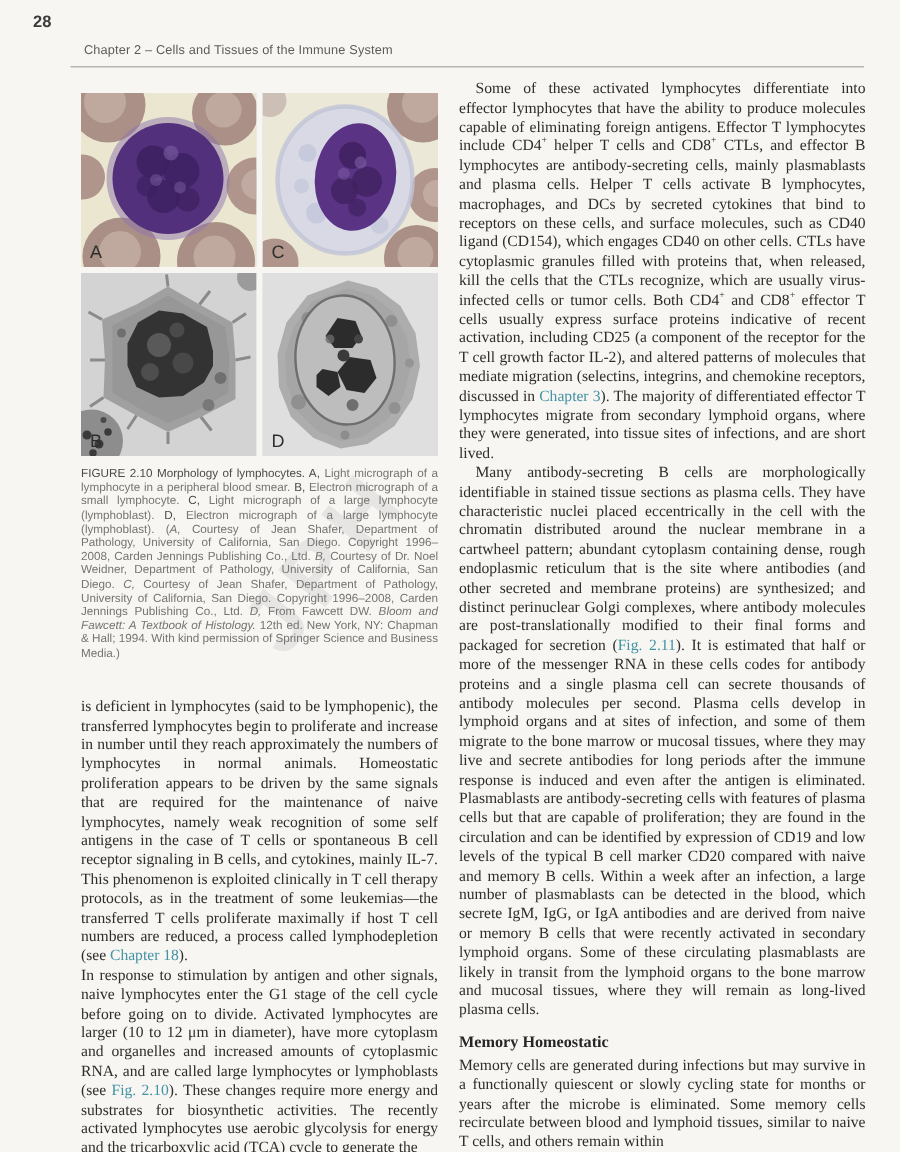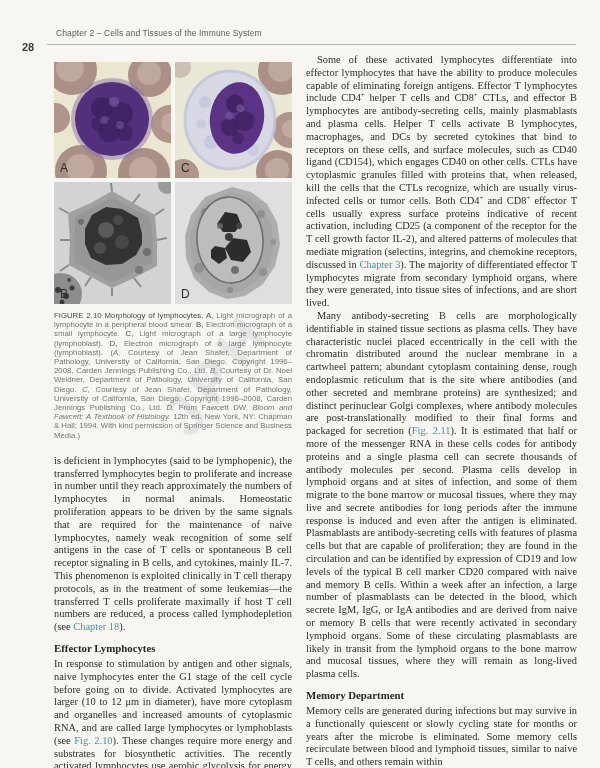--- a/index.html
+++ b/index.html
@@ -3,21 +3,21 @@
 <meta charset="utf-8">
 <style>
   html,body { margin:0; padding:0; background:#e8e8e8; }
   .page {
     position:relative; width:600px; height:768px;
     background:#f7f6f2; overflow:hidden;
     font-family:"Liberation Serif", serif;
   }
   
   .pagenum {
-    position:absolute; left:22px; top:41px;
+    position:absolute; left:22px; top:9px;
     font:bold 11px "Liberation Sans", sans-serif; color:#3c3c3c;
   }
   .chapter {
     position:absolute; left:56px; top:28px;
     font:8.5px "Liberation Sans", sans-serif; color:#5c5c5c; letter-spacing:.1px;text-align:center;
   }
   .header-rule {
     position:absolute; left:47px; right:24px; top:44px;
     border-top:1px solid #b8b6b0; height:0;
   }
@@ -50,21 +50,21 @@
     font:7.8px/9.2px "Liberation Sans", sans-serif;
     color:#767472; text-align:justify;
   }
   .caption .seg-b { font-weight:normal; color:#4c4a48; }
   
   .body-para {
     margin:0;
     font:10.4px/12.8px "Liberation Serif", serif;
     color:#2f2d2b; text-align:justify;
   }
-  .first-after-fig { margin-top:15px; }
+  .first-after-fig { margin-top:26px; }
   .indent { text-indent:11px; }
   .subheading {
     margin:8px 0 3px 0;
     font:bold 10.8px/13px "Liberation Serif", serif; color:#262626;
   }
   .seg-i { font-style:italic; }
   .seg-b { font-weight:normal; }
   .seg-link { color:#4493a5; }
   .seg-sup { vertical-align:super; font-size:0.62em; line-height:0; }
 </style>
@@ -212,24 +212,23 @@
             </g>
           </svg>
           <span class="panel-label">D</span>
         </div>
 
       </div>
       <figcaption class="caption"><span class="seg-b">FIGURE 2.10 Morphology of lymphocytes. </span><span class="seg-b">A, </span><span>Light micrograph of a lymphocyte in a peripheral blood smear. </span><span class="seg-b">B, </span><span>Electron micrograph of a small lymphocyte. </span><span class="seg-b">C, </span><span>Light micrograph of a large lymphocyte (lymphoblast). </span><span class="seg-b">D, </span><span>Electron micrograph of a large lymphocyte (lymphoblast). (</span><span class="seg-i">A,</span><span> Courtesy of Jean Shafer, Department of Pathology, University of California, San Diego. Copyright 1996–2008, Carden Jennings Publishing Co., Ltd. </span><span class="seg-i">B,</span><span> Courtesy of Dr. Noel Weidner, Department of Pathology, University of California, San Diego. </span><span class="seg-i">C,</span><span> Courtesy of Jean Shafer, Department of Pathology, University of California, San Diego. Copyright 1996–2008, Carden Jennings Publishing Co., Ltd. </span><span class="seg-i">D,</span><span> From Fawcett DW. </span><span class="seg-i">Bloom and Fawcett: A Textbook of Histology.</span><span> 12th ed. New York, NY: Chapman &amp; Hall; 1994. With kind permission of Springer Science and Business Media.)</span></figcaption>
     </figure>
 
     <p class="body-para first-after-fig"><span>is deficient in lymphocytes (said to be lymphopenic), the transferred lymphocytes begin to proliferate and increase in number until they reach approximately the numbers of lymphocytes in normal animals. Homeostatic proliferation appears to be driven by the same signals that are required for the maintenance of naive lymphocytes, namely weak recognition of some self antigens in the case of T cells or spontaneous B cell receptor signaling in B cells, and cytokines, mainly IL-7. This phenomenon is exploited clinically in T cell therapy protocols, as in the treatment of some leukemias—the transferred T cells proliferate maximally if host T cell numbers are reduced, a process called lymphodepletion (see </span><span class="seg-link">Chapter 18</span><span>).</span></p>
-    <h3 class="subheading">Effector Lymphocytes</h3>
     <p class="body-para"><span>In response to stimulation by antigen and other signals, naive lymphocytes enter the G1 stage of the cell cycle before going on to divide. Activated lymphocytes are larger (10 to 12 μm in diameter), have more cytoplasm and organelles and increased amounts of cytoplasmic RNA, and are called large lymphocytes or lymphoblasts (see </span><span class="seg-link">Fig. 2.10</span><span>). These changes require more energy and substrates for biosynthetic activities. The recently activated lymphocytes use aerobic glycolysis for energy and the tricarboxylic acid (TCA) cycle to generate the</span></p>
   </div>
 
   <div class="col col-right">
     <p class="body-para indent"><span>Some of these activated lymphocytes differentiate into effector lymphocytes that have the ability to produce molecules capable of eliminating foreign antigens. Effector T lymphocytes include CD4</span><span class="seg-sup">+</span><span> helper T cells and CD8</span><span class="seg-sup">+</span><span> CTLs, and effector B lymphocytes are antibody-secreting cells, mainly plasmablasts and plasma cells. Helper T cells activate B lymphocytes, macrophages, and DCs by secreted cytokines that bind to receptors on these cells, and surface molecules, such as CD40 ligand (CD154), which engages CD40 on other cells. CTLs have cytoplasmic granules filled with proteins that, when released, kill the cells that the CTLs recognize, which are usually virus-infected cells or tumor cells. Both CD4</span><span class="seg-sup">+</span><span> and CD8</span><span class="seg-sup">+</span><span> effector T cells usually express surface proteins indicative of recent activation, including CD25 (a component of the receptor for the T cell growth factor IL-2), and altered patterns of molecules that mediate migration (selectins, integrins, and chemokine receptors, discussed in </span><span class="seg-link">Chapter 3</span><span>). The majority of differentiated effector T lymphocytes migrate from secondary lymphoid organs, where they were generated, into tissue sites of infections, and are short lived.</span></p>
     <p class="body-para indent"><span>Many antibody-secreting B cells are morphologically identifiable in stained tissue sections as </span><span class="seg-b">plasma cells.</span><span> They have characteristic nuclei placed eccentrically in the cell with the chromatin distributed around the nuclear membrane in a cartwheel pattern; abundant cytoplasm containing dense, rough endoplasmic reticulum that is the site where antibodies (and other secreted and membrane proteins) are synthesized; and distinct perinuclear Golgi complexes, where antibody molecules are post-translationally modified to their final forms and packaged for secretion (</span><span class="seg-link">Fig. 2.11</span><span>). It is estimated that half or more of the messenger RNA in these cells codes for antibody proteins and a single plasma cell can secrete thousands of antibody molecules per second. Plasma cells develop in lymphoid organs and at sites of infection, and some of them migrate to the bone marrow or mucosal tissues, where they may live and secrete antibodies for long periods after the immune response is induced and even after the antigen is eliminated. </span><span class="seg-b">Plasmablasts</span><span> are antibody-secreting cells with features of plasma cells but that are capable of proliferation; they are found in the circulation and can be identified by expression of CD19 and low levels of the typical B cell marker CD20 compared with naive and memory B cells. Within a week after an infection, a large number of plasmablasts can be detected in the blood, which secrete IgM, IgG, or IgA antibodies and are derived from naive or memory B cells that were recently activated in secondary lymphoid organs. Some of these circulating plasmablasts are likely in transit from the lymphoid organs to the bone marrow and mucosal tissues, where they will remain as long-lived plasma cells.</span></p>
-    <h3 class="subheading">Memory Department</h3>
+    <h3 class="subheading">Memory Homeostatic</h3>
     <p class="body-para"><span>Memory cells are generated during infections but may survive in a functionally quiescent or slowly cycling state for months or years after the microbe is eliminated. Some memory cells recirculate between blood and lymphoid tissues, similar to naive T cells, and others remain within</span></p>
   </div>
 
 </div>
 
 </body></html>

